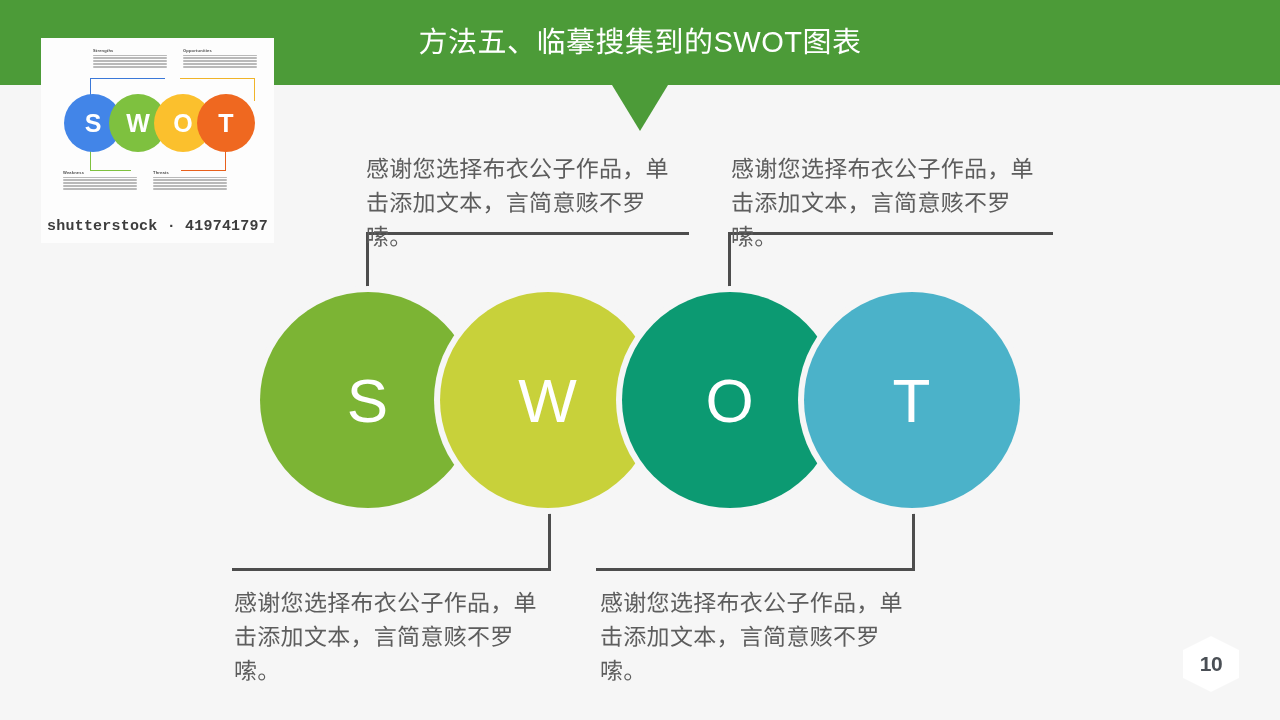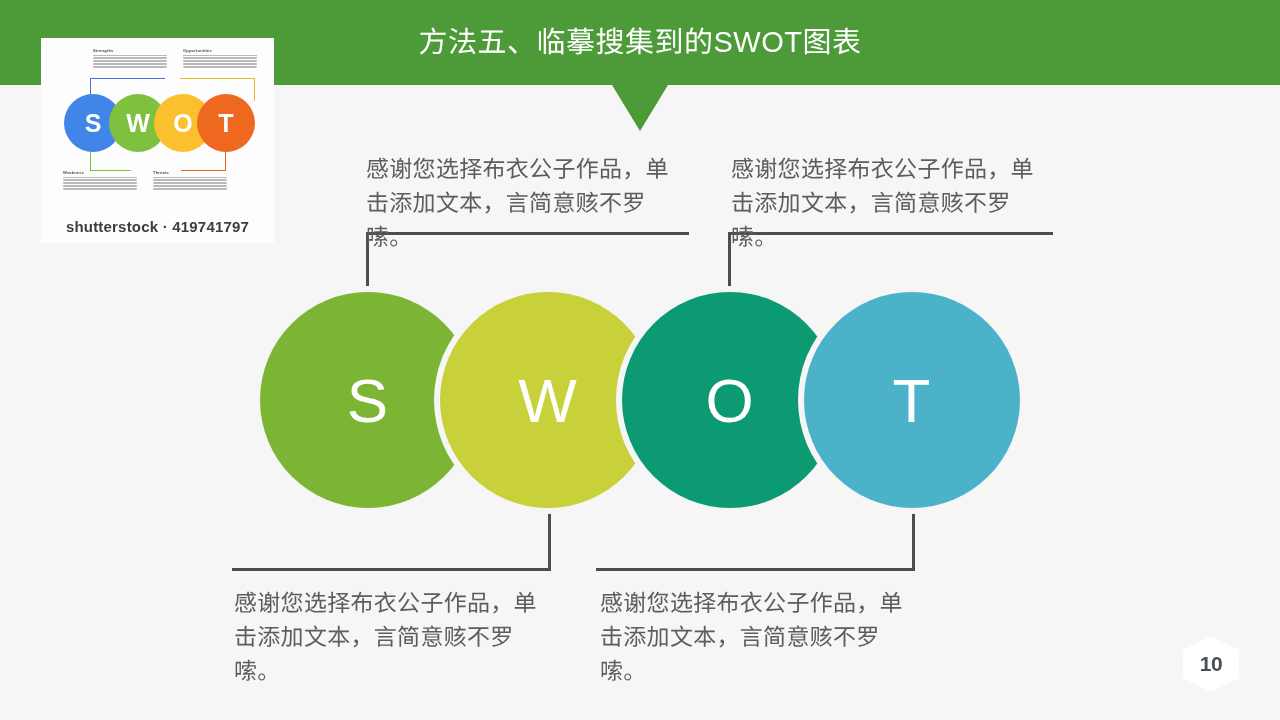--- a/index.html
+++ b/index.html
@@ -121,20 +121,21 @@
   .thumb-watermark {
     position: absolute;
     left: 0;
     bottom: 8px;
     width: 233px;
     text-align: center;
     font-size: 15px;
     font-weight: bold;
     color: #3d3d3d;
     letter-spacing: .2px;
+    font-family: Liberation Mono, monospace;
   }
 
   
   .conn {
     position: absolute;
     border-color: #4d4d4d;
     border-style: solid;
   }
   
   .conn-tl { left: 366px; top: 232px; width: 320px; height: 58px; border-width: 3px 0 0 3px; }

